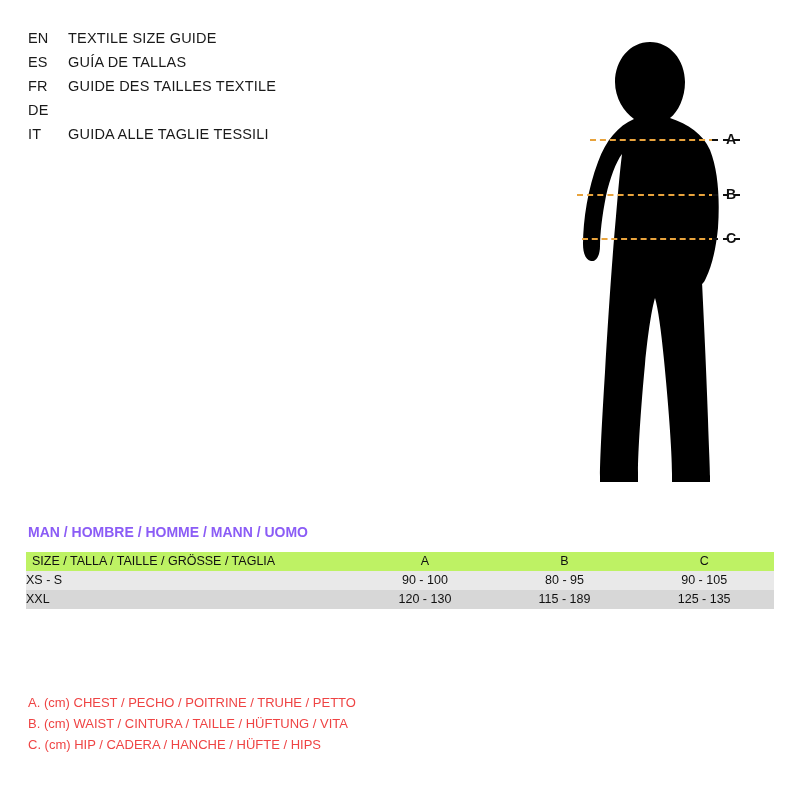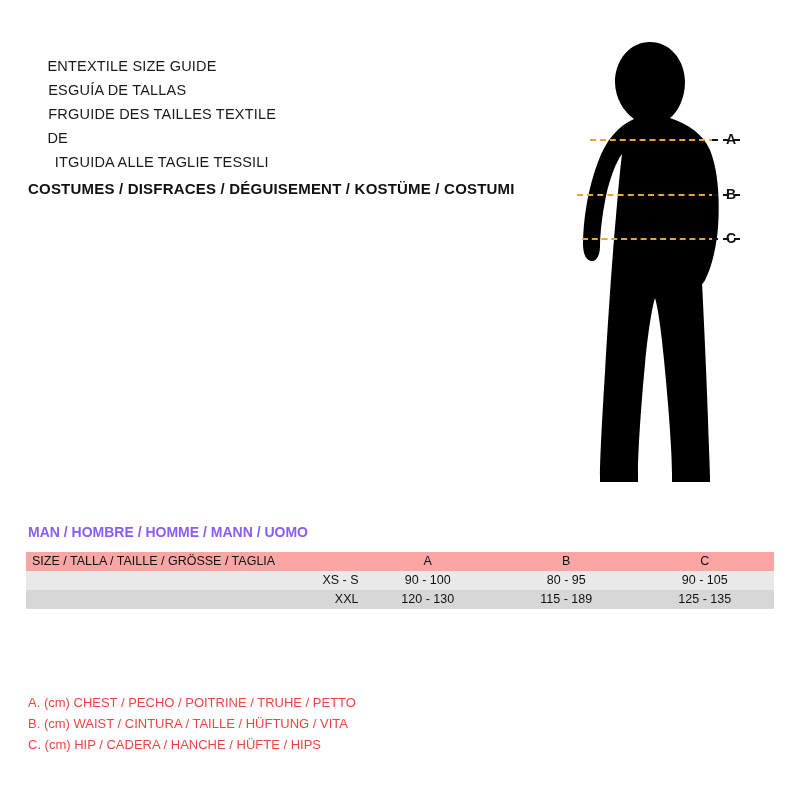--- a/index.html
+++ b/index.html
@@ -20,23 +20,22 @@
     position: absolute;
     left: 0; top: 0;
     width: 800px;
     height: 800px;
   }
 
   
   .lang-block {
     position: absolute;
     left: 28px;
-    top: 58px;
+    top: 30px;
     width: 470px;
-    text-align: right;
   }
   .lang-row {
     display: flex;
     align-items: baseline;
     height: 24px;
     font-size: 14.5px;
     letter-spacing: 0.2px;
   }
   .lang-code {
     width: 40px;
@@ -106,38 +105,38 @@
   }
   table.size-table th,
   table.size-table td {
     padding: 0;
     height: 19px;
     line-height: 19px;
     font-weight: normal;
     color: #111;
   }
   table.size-table thead th {
-    background: #fca5a5;
+    background: #bef264;
     font-weight: normal;
     text-align: center;
     margin-left: 45px;
   }
   table.size-table thead th.head-label {
     text-align: left;
     padding-left: 6px;
   }
   table.size-table tbody tr.even td {
     background: #e9e9e9;
   }
   table.size-table tbody tr.odd td {
     background: #d7d7d7;
   }
   table.size-table tbody td.rowlabel {
-    text-align: right;
-    padding-left: 6px;
+    text-align: left;
+    padding-left: 0;
     width: 330px;
   }
   table.size-table tbody td.val {
     text-align: center;
   }
   .col-a { width: 140px; }
   .col-b { width: 140px; }
   .col-c { width: 140px; }
 
   
@@ -171,21 +170,20 @@
     </div>
     <div class="lang-row">
       <span class="lang-code">DE</span>
     </div>
     <div class="lang-row">
       <span class="lang-code">IT</span>
       <span class="lang-text">GUIDA ALLE TAGLIE TESSILI</span>
     </div>
   </div>
 
-  <div class="costumes-line">COSTUMES / DISFRACES / DÉGUISEMENT / KOSTÜME / COSTUMI</div>
 
   <div class="figure-area">
     <svg class="silhouette" width="260" height="480" viewBox="0 0 260 480">
       <path fill="#000000" d="
         M 95 62
         C 95 40, 110 22, 130 22
         C 150 22, 165 40, 165 62
         C 165 78, 158 92, 150 98
         C 168 104, 183 114, 190 130
         C 198 150, 200 178, 198 208

